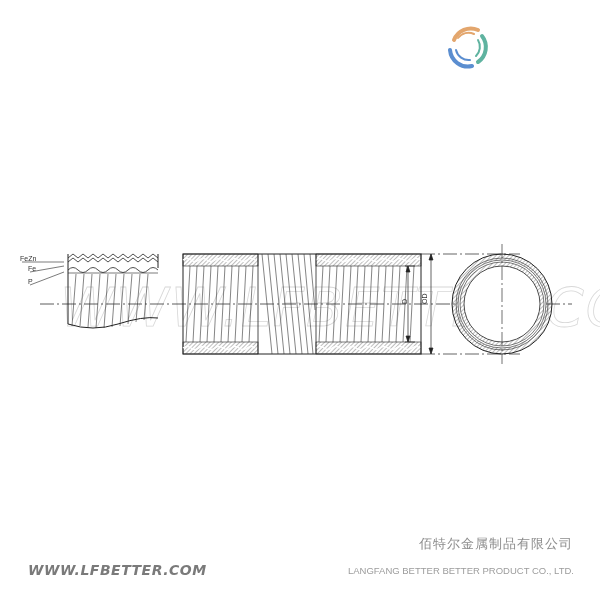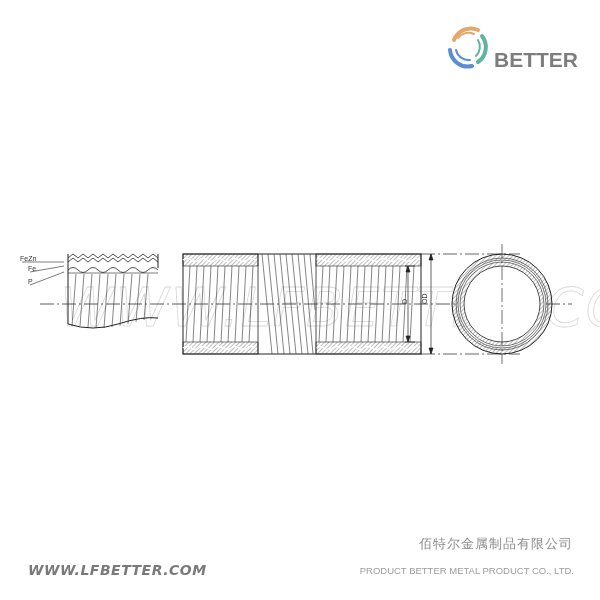--- a/index.html
+++ b/index.html
@@ -19,21 +19,20 @@
 
 <div class="logo">
   <svg width="48" height="48" viewBox="0 0 48 48" style="position:absolute;left:0;top:0;">
     <path d="M10 18 A18 18 0 0 1 34 8" stroke="#e3a66d" stroke-width="4" fill="none" stroke-linecap="round"></path>
     <path d="M14 16 A13 13 0 0 1 30 12" stroke="#e3a66d" stroke-width="2" fill="none" stroke-linecap="round"></path>
     <path d="M38 14 A18 18 0 0 1 34 40" stroke="#5fb3a0" stroke-width="4" fill="none" stroke-linecap="round"></path>
     <path d="M34 18 A13 13 0 0 1 32 34" stroke="#5fb3a0" stroke-width="2" fill="none" stroke-linecap="round"></path>
     <path d="M28 44 A18 18 0 0 1 6 28" stroke="#5b8ed0" stroke-width="4" fill="none" stroke-linecap="round"></path>
     <path d="M26 38 A13 13 0 0 1 12 28" stroke="#5b8ed0" stroke-width="2" fill="none" stroke-linecap="round"></path>
   </svg>
-  <div class="logo-en">BETTER</div>
 </div>
 
 <svg class="drawing" width="600" height="600" viewBox="0 0 600 600">
   <defs>
     <pattern id="hatch" width="3" height="3" patternUnits="userSpaceOnUse" patternTransform="rotate(45)">
       <line x1="0" y1="0" x2="0" y2="3" stroke="#444" stroke-width="0.7"></line>
     </pattern>
   </defs>
 
   <text class="wm" x="60" y="326">WWW.LFBETTER.COM</text>
@@ -139,13 +138,13 @@
     <circle cx="502" cy="304" r="46" fill="none" stroke="#222" stroke-width="0.6"></circle>
     <circle cx="502" cy="304" r="44" fill="#fff" stroke="#222" stroke-width="0.6"></circle>
     <circle cx="502" cy="304" r="42" fill="url(#hatch)" stroke="#222" stroke-width="0.6"></circle>
     <circle cx="502" cy="304" r="38" fill="#fff" stroke="#222" stroke-width="0.8"></circle>
     <line x1="502" y1="244" x2="502" y2="364" stroke="#333" stroke-width="0.7" stroke-dasharray="14,3,2,3"></line>
   </g>
 </svg>
 
 <div class="website">WWW.LFBETTER.COM</div>
 <div class="company-cn">佰特尔金属制品有限公司</div>
-<div class="company-en">PRODUCT BETTER METAL PRODUCT CO., LTD.</div>
+<div class="company-en">LANGFANG BETTER BETTER PRODUCT CO., LTD.</div>
 
 </body></html>

